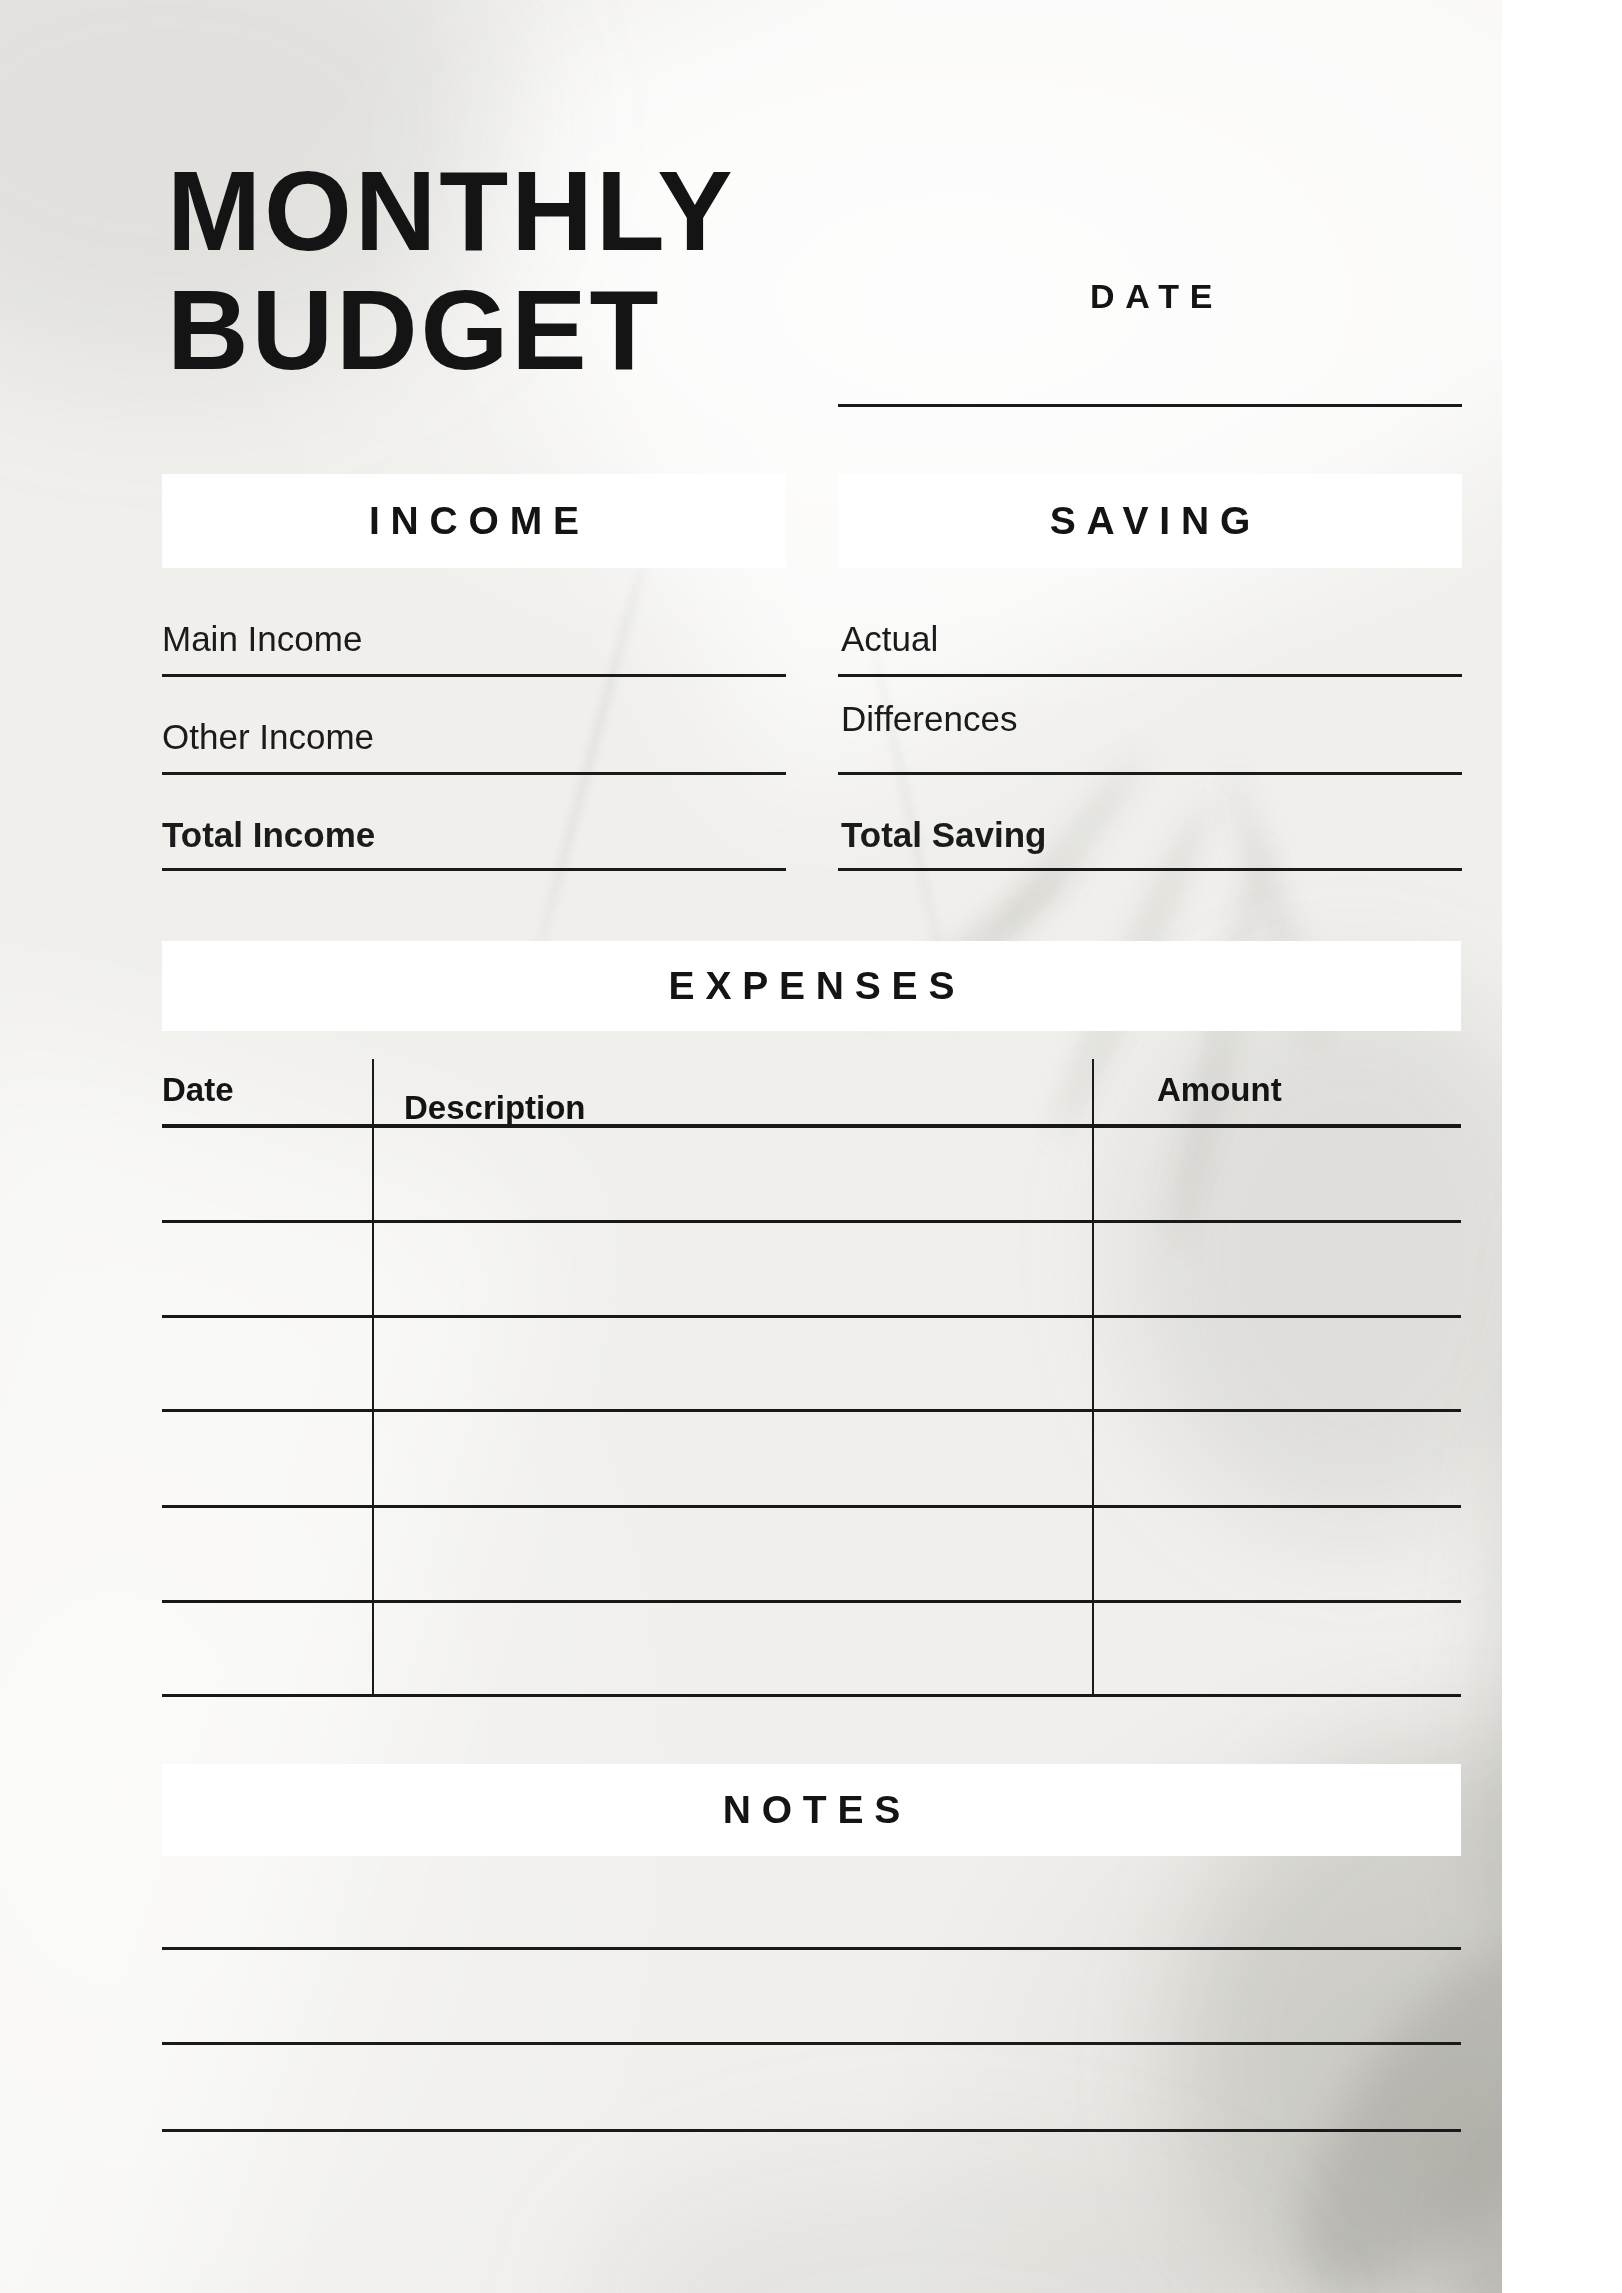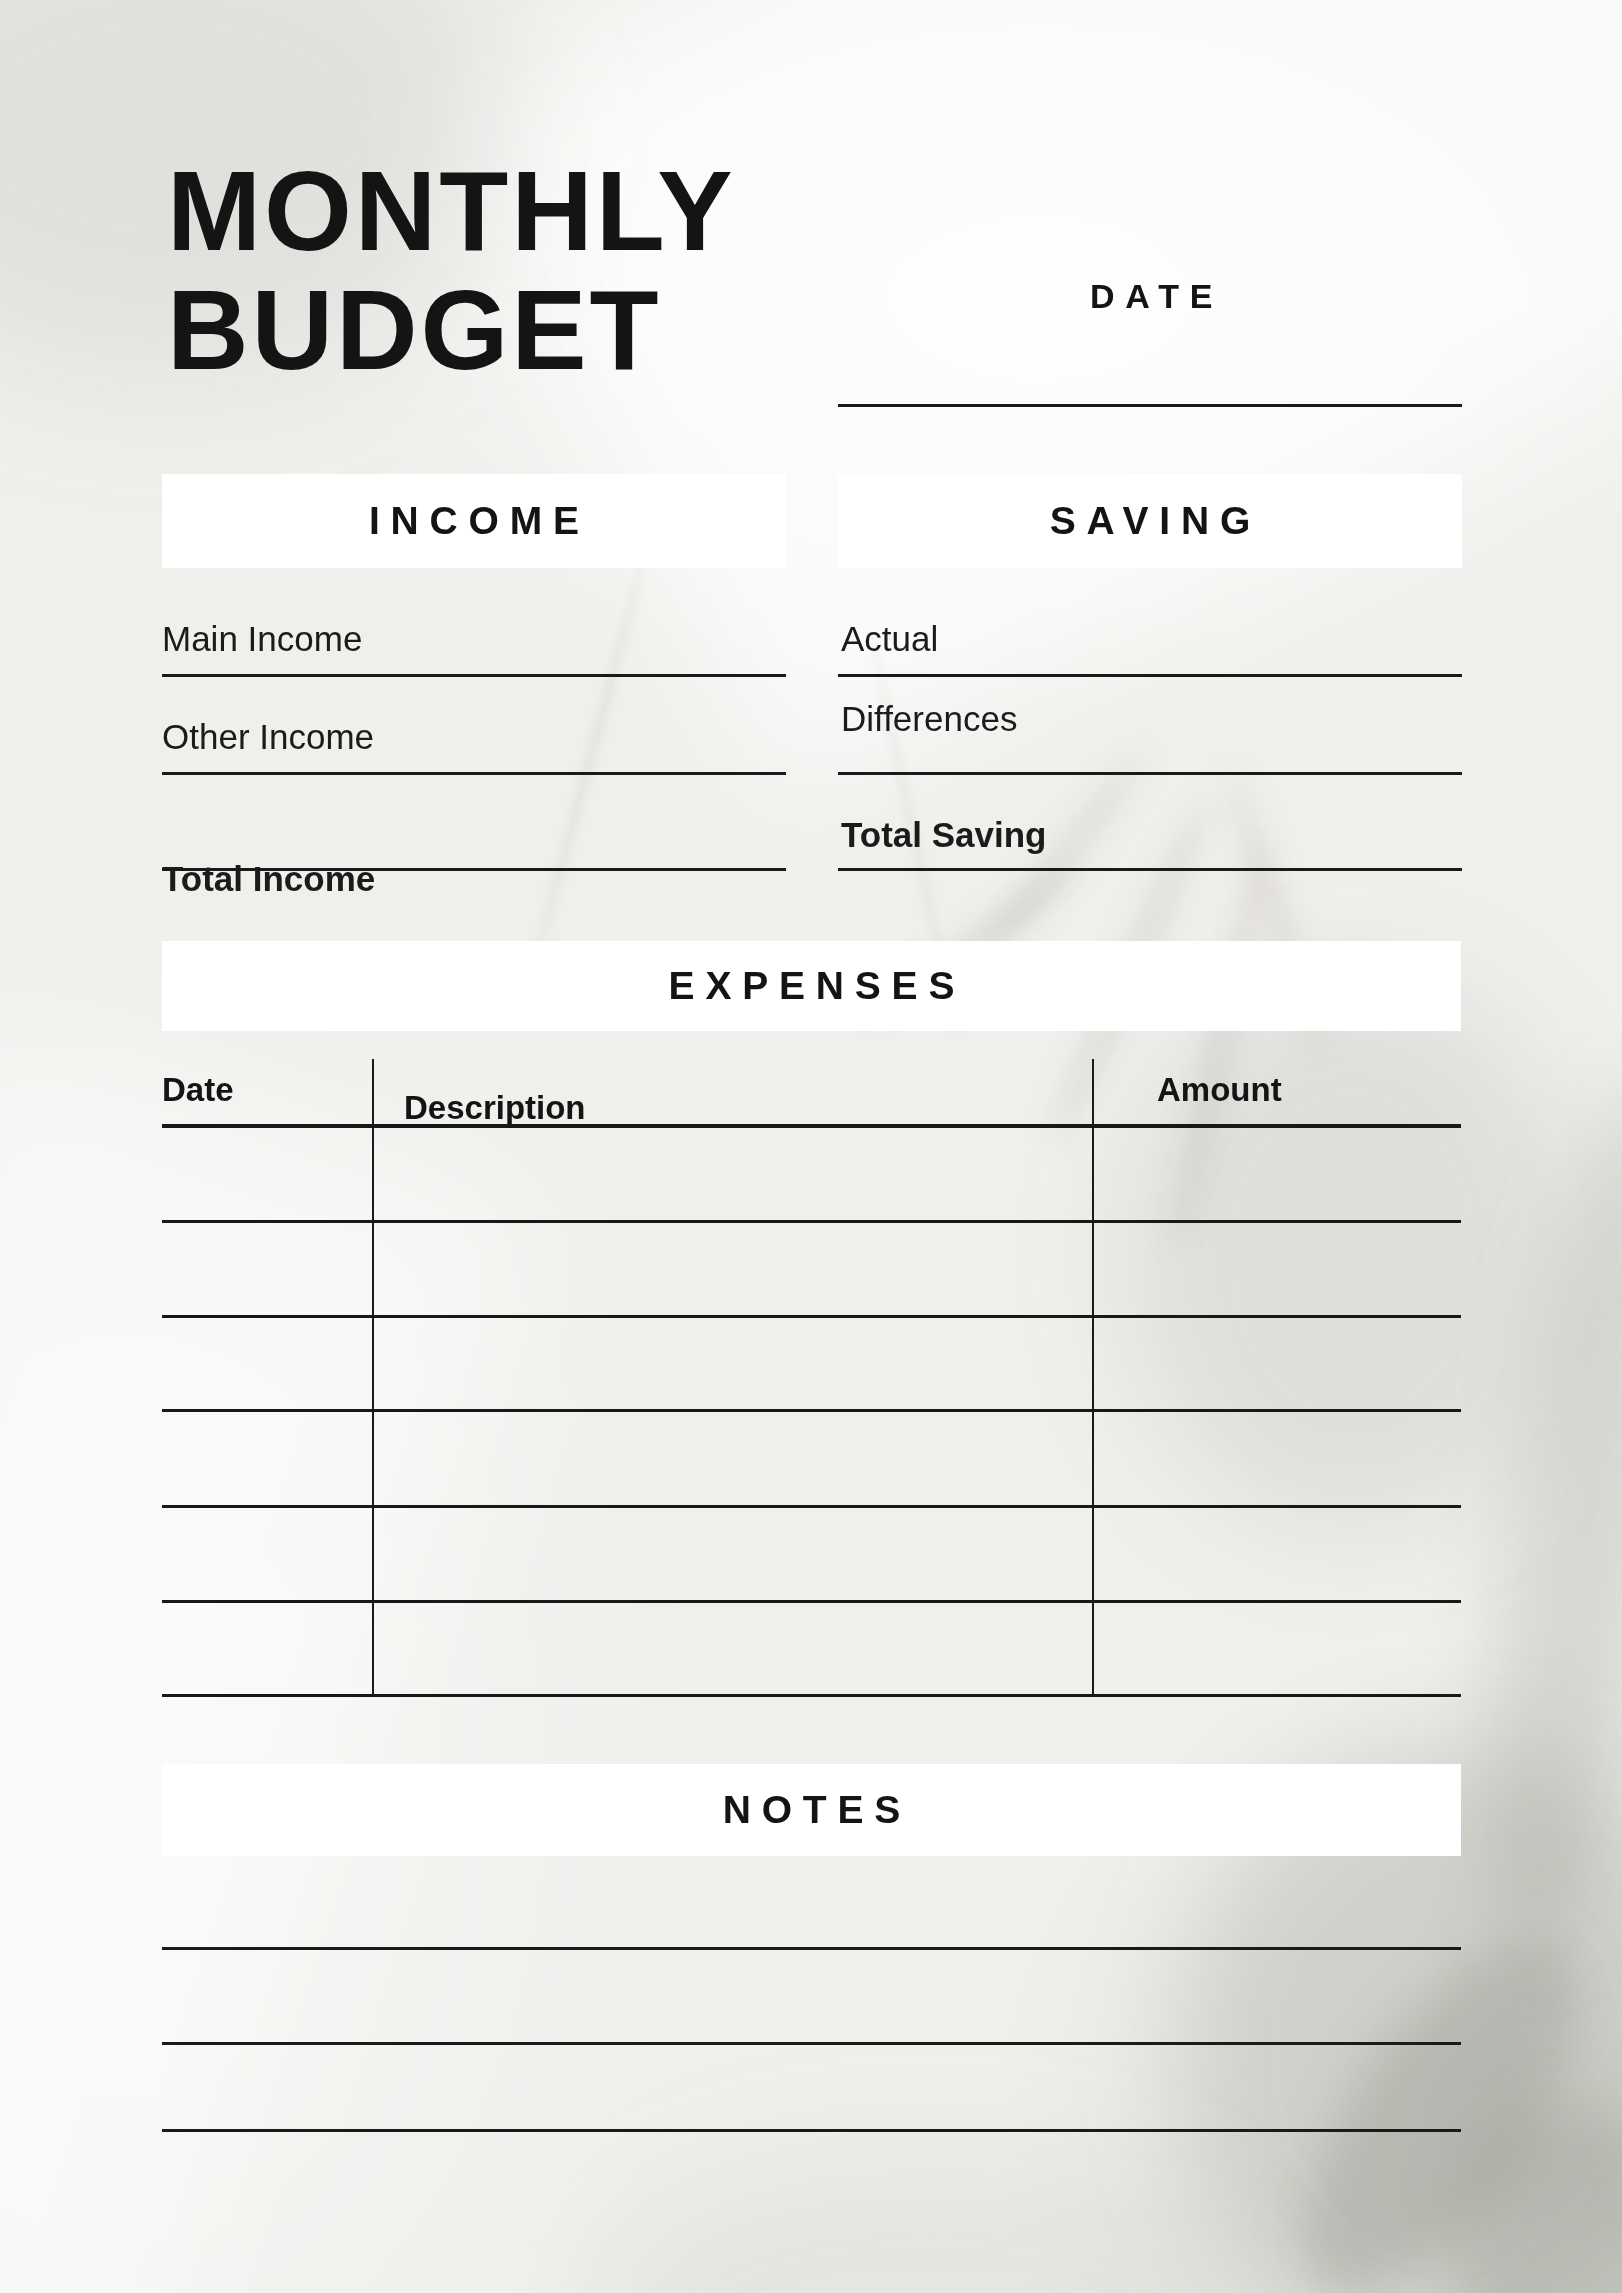--- a/index.html
+++ b/index.html
@@ -1,18 +1,18 @@
 <!DOCTYPE html>
 <html><head>
 <meta charset="utf-8">
 <style>
   html,body{margin:0;padding:0;}
   .page{
     position:relative;
-    width:1622px;height:2294px;
+    width:1502px;height:2294px;
     overflow:hidden;
     font-family:"Liberation Sans",sans-serif;
     color:#161616;
     background:
       radial-gradient(1078px 608px at 64% 13%, rgba(255,255,255,.70), rgba(255,255,255,0) 70%),
       radial-gradient(882px 1274px at 8% 78%, rgba(255,255,255,.38), rgba(255,255,255,0) 70%),
       radial-gradient(804px 706px at 97% 93%, rgba(140,138,128,.20), rgba(255,255,255,0) 72%),
       #f0efec;
   }
   .shadow{position:absolute;border-radius:50%;pointer-events:none;}
@@ -77,21 +77,21 @@
   <div class="date-label">DATE</div>
   <div class="rule" style="left:838px;top:404px;width:624px;"></div>
 
   <div class="panel" style="left:162px;top:474px;width:624px;height:94px;align-items:center;">
     <span class="panel-title">INCOME</span>
   </div>
   <div class="field-label" style="left:162px;top:619px;">Main Income</div>
   <div class="rule" style="left:162px;top:674px;width:624px;"></div>
   <div class="field-label" style="left:162px;top:717px;">Other Income</div>
   <div class="rule" style="left:162px;top:772px;width:624px;"></div>
-  <div class="field-label bold" style="left:162px;top:815px;margin-top:44px;">Total Income</div>
+  <div class="field-label bold" style="left:162px;top:815px;">Total Income</div>
   <div class="rule" style="left:162px;top:868px;width:624px;"></div>
 
   <div class="panel" style="left:838px;top:474px;width:624px;height:94px;">
     <span class="panel-title">SAVING</span>
   </div>
   <div class="field-label" style="left:841px;top:619px;">Actual</div>
   <div class="rule" style="left:838px;top:674px;width:624px;"></div>
   <div class="field-label" style="left:841px;top:699px;">Differences</div>
   <div class="rule" style="left:838px;top:772px;width:624px;"></div>
   <div class="field-label bold" style="left:841px;top:815px;">Total Saving</div>

